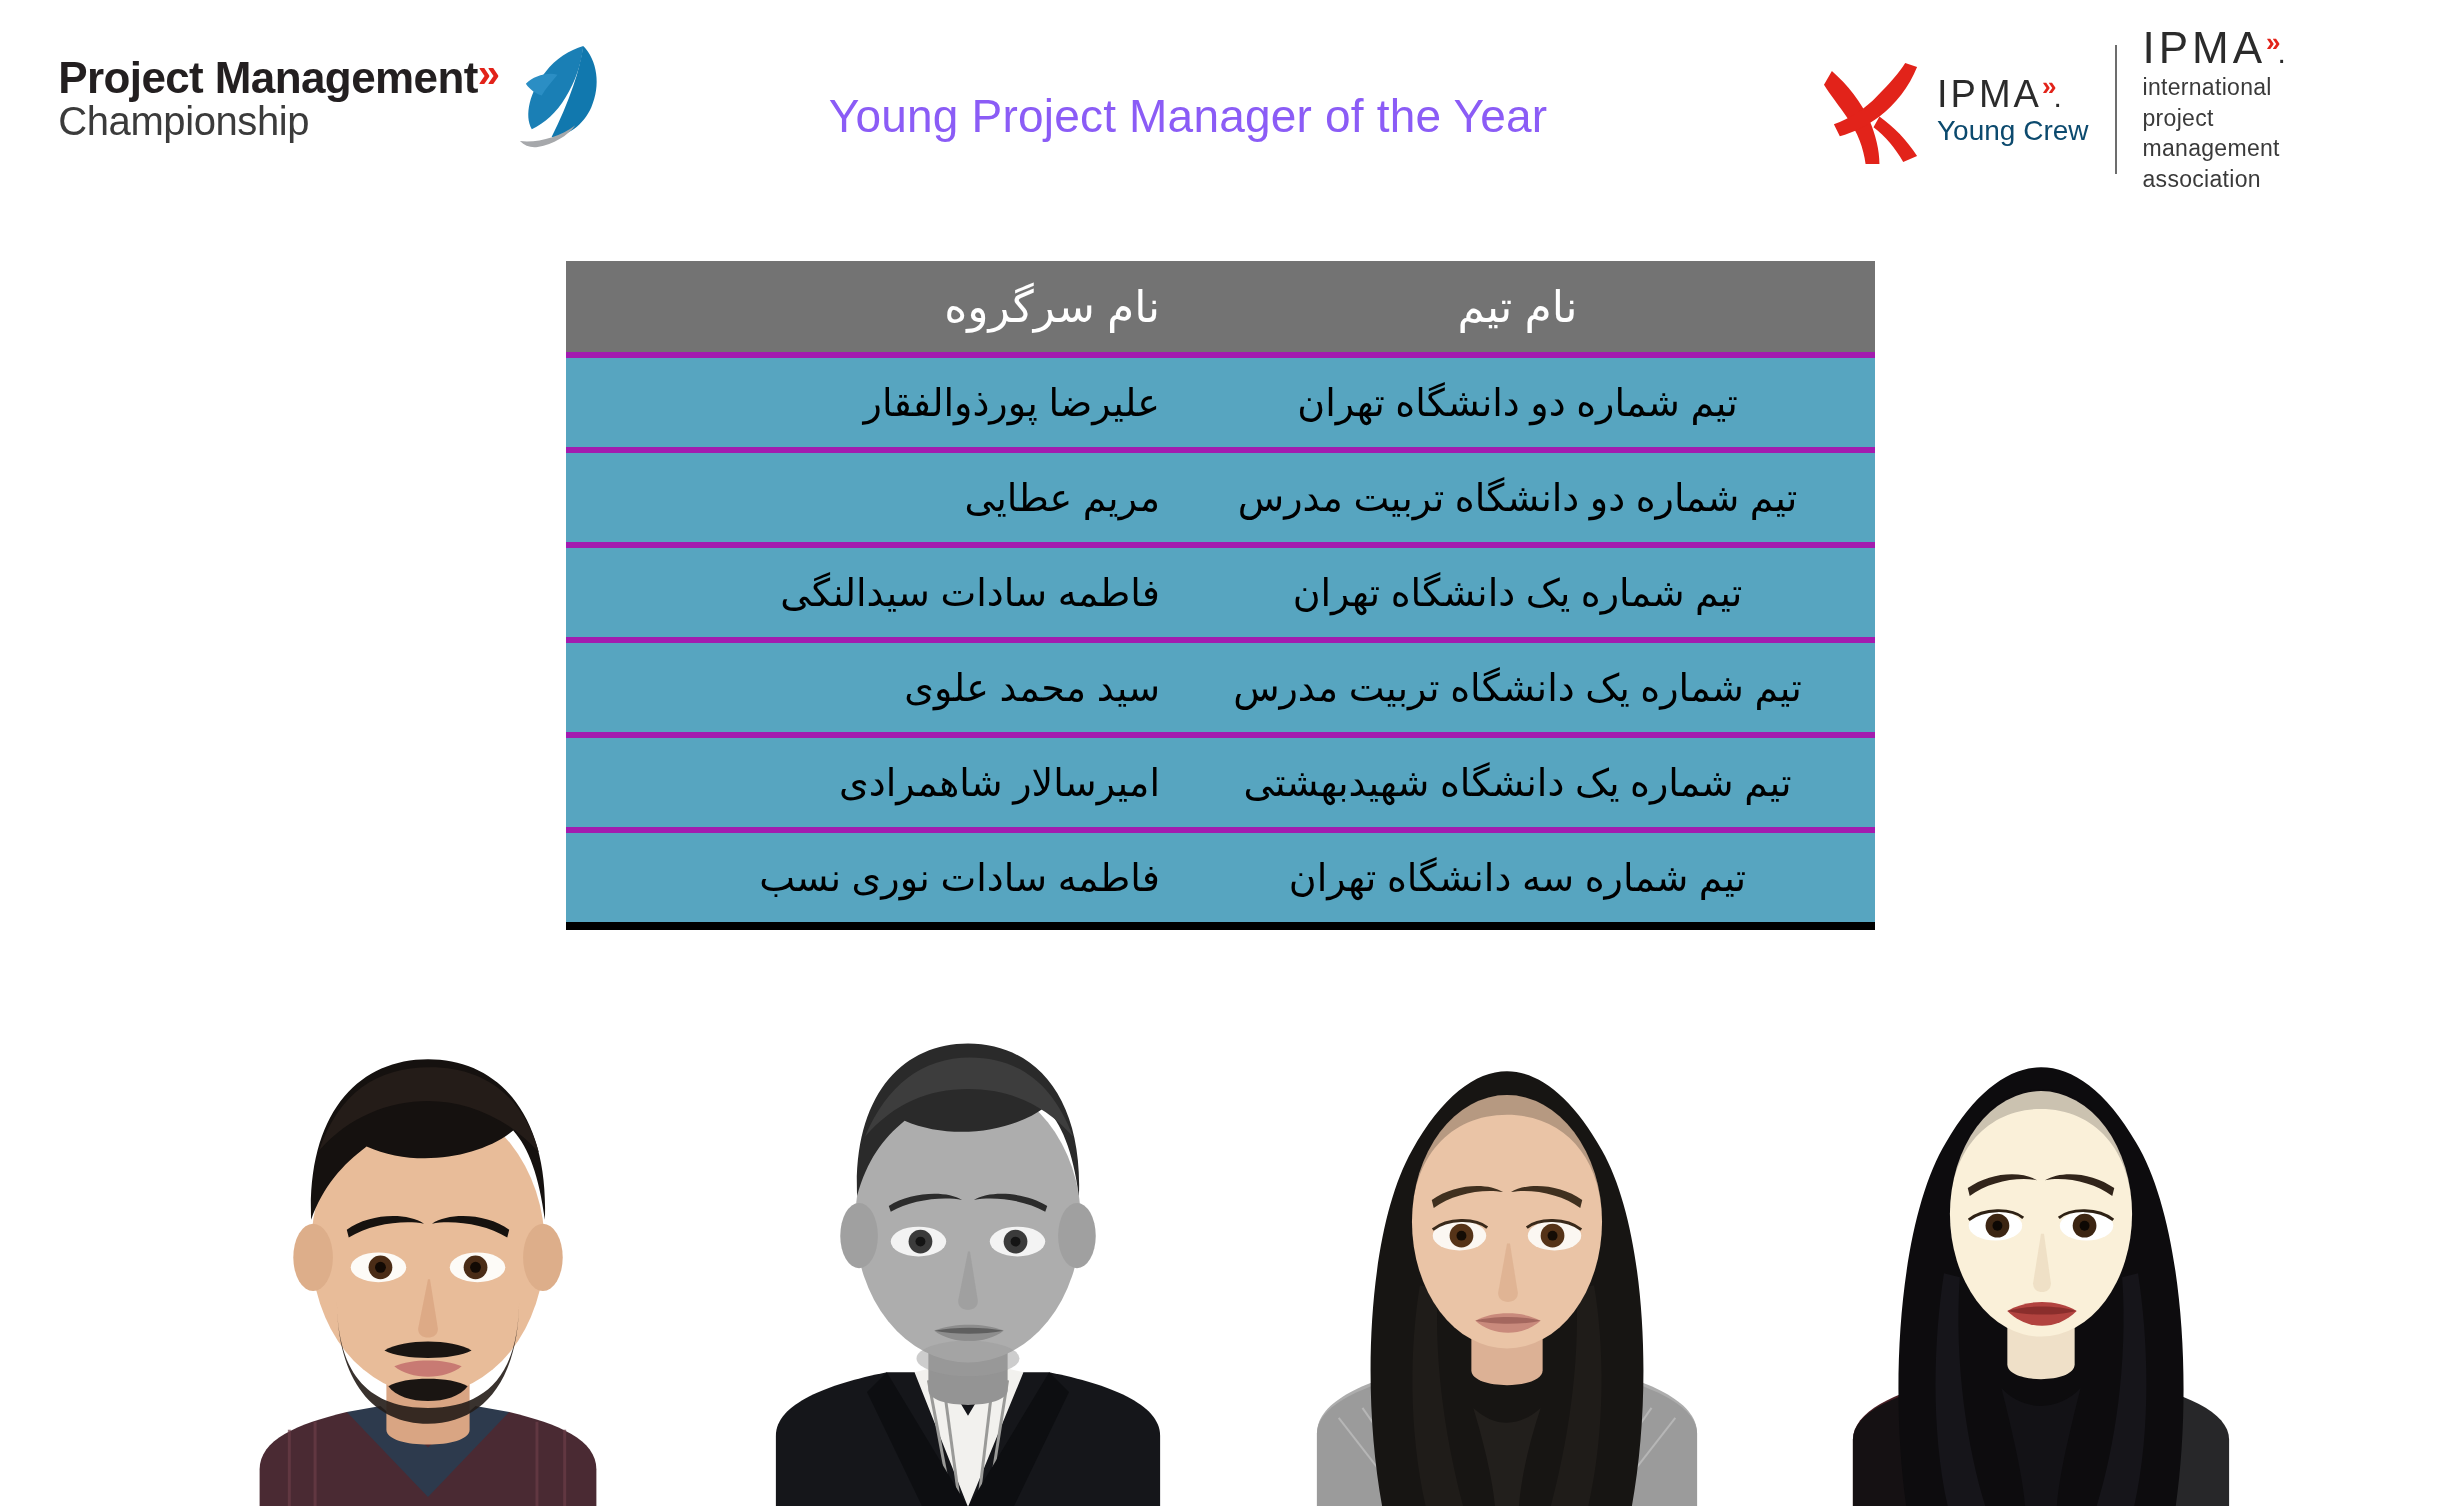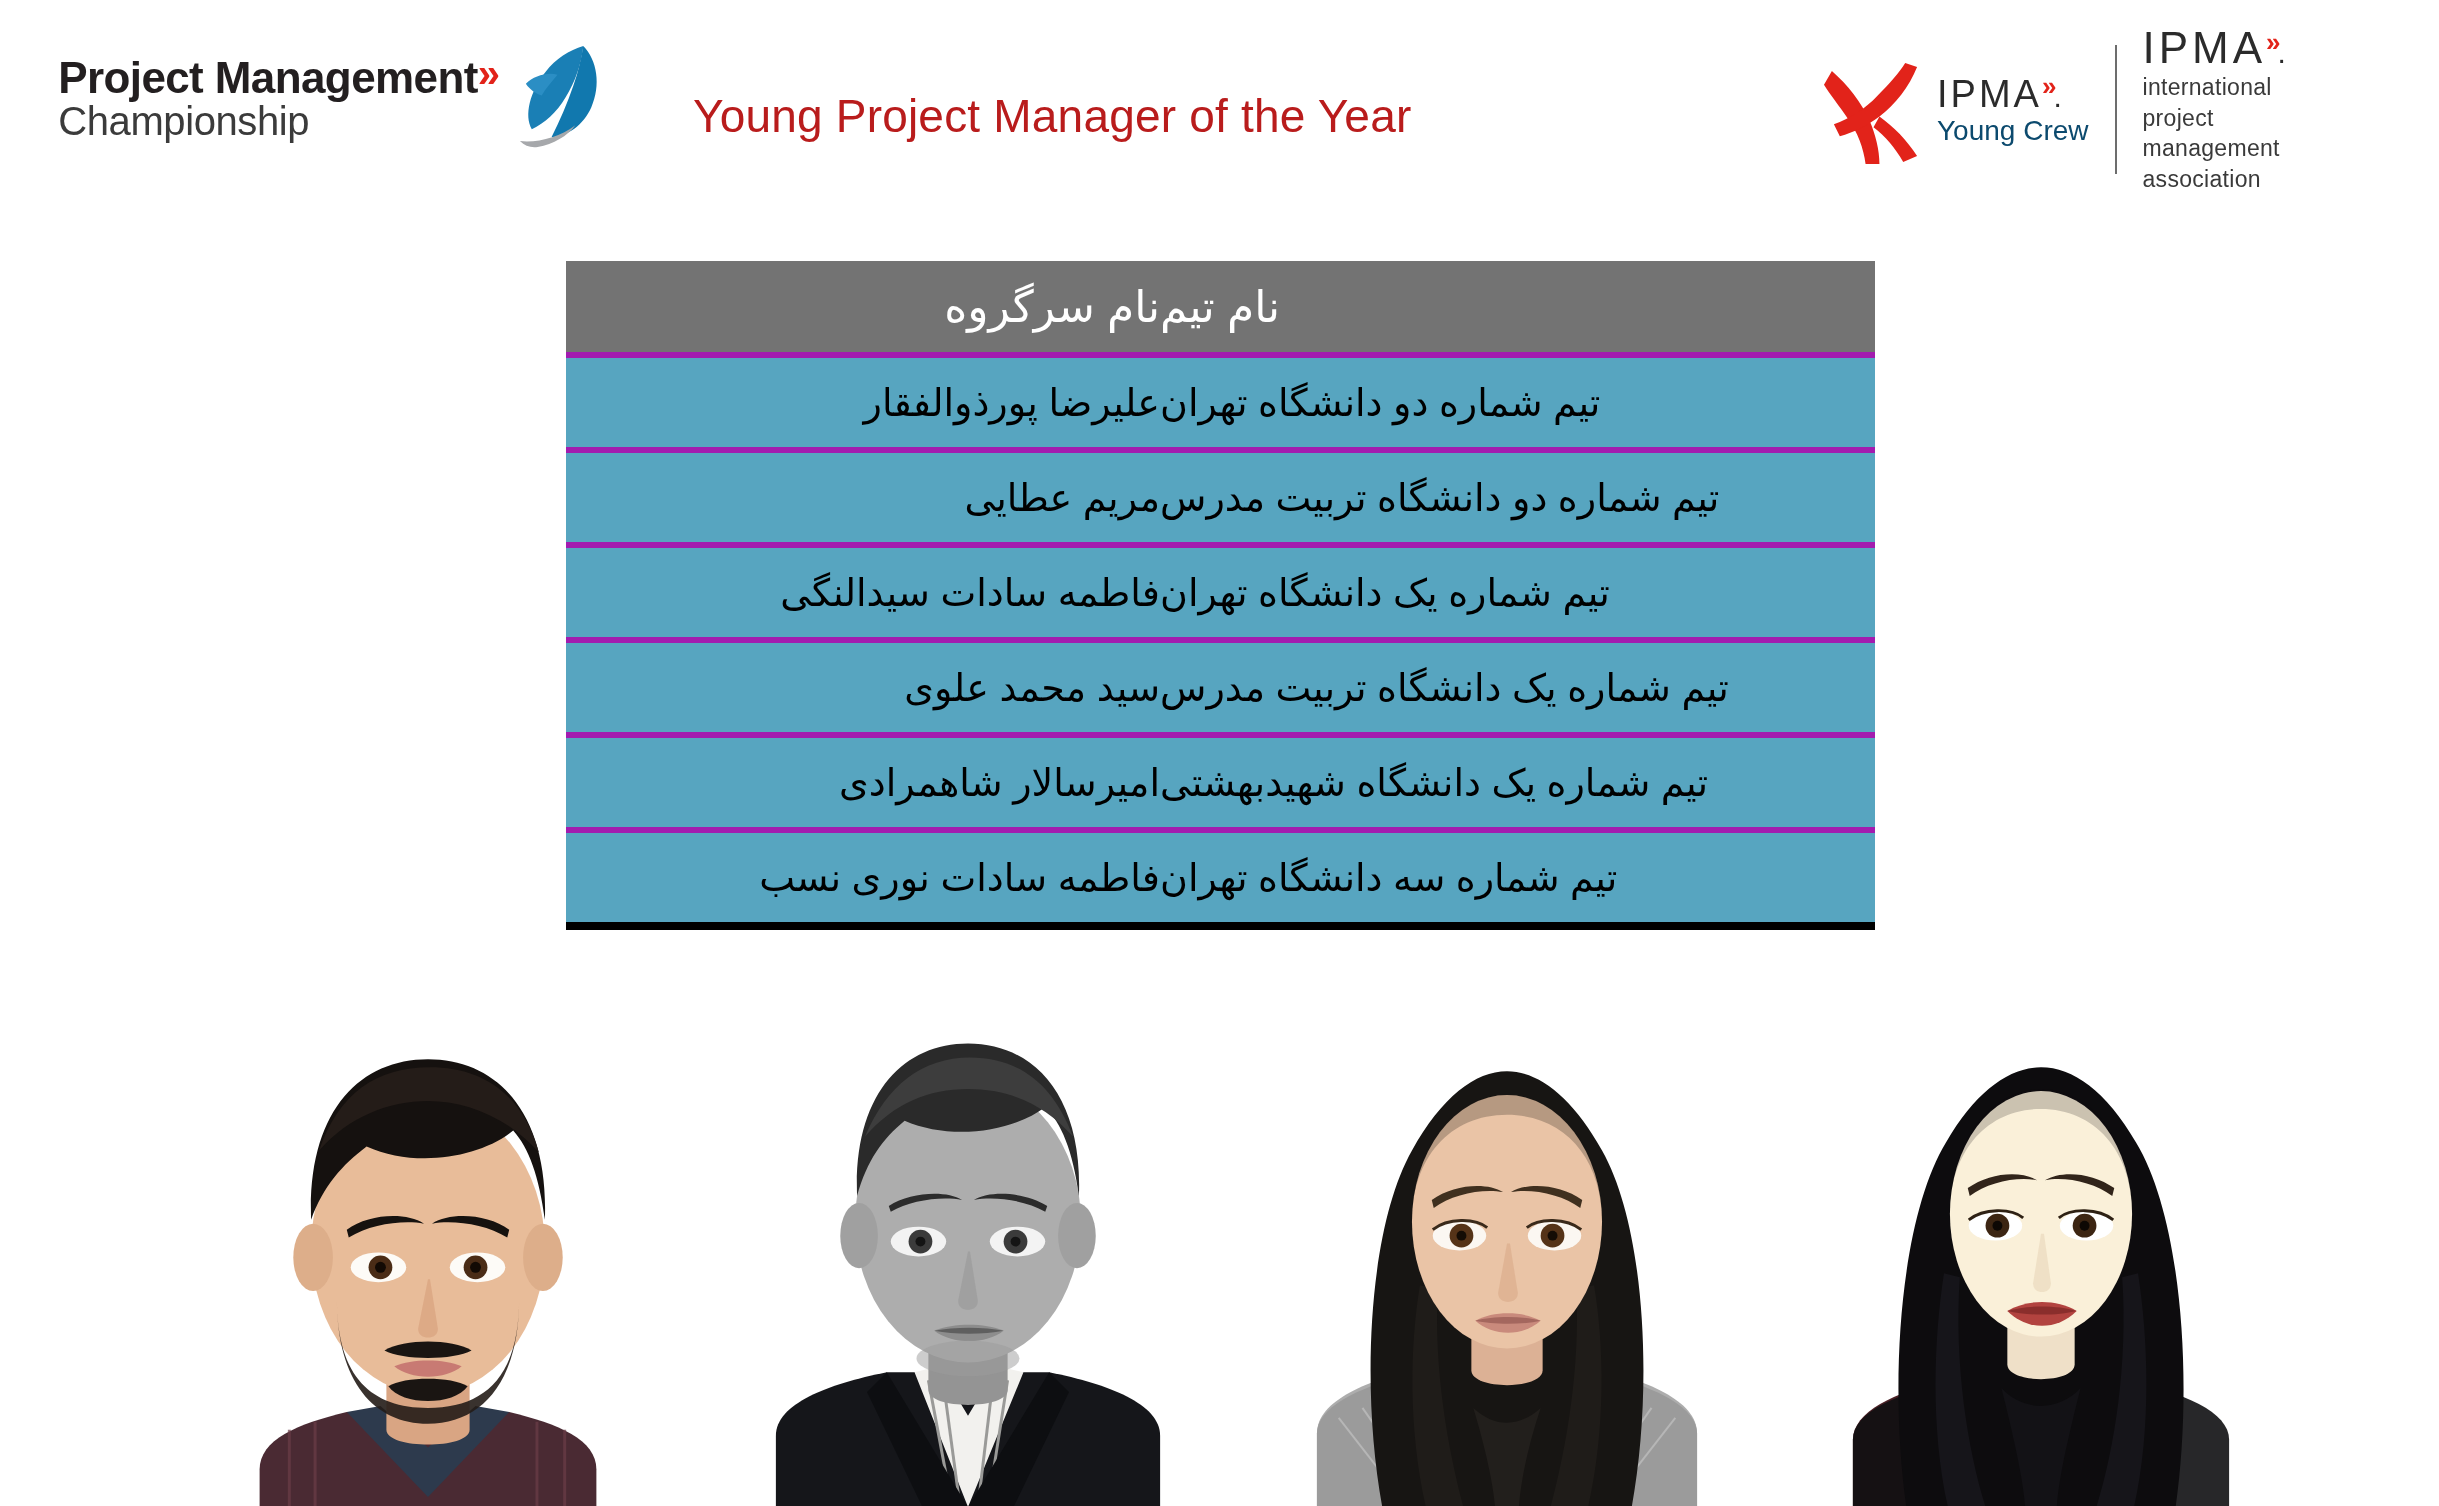--- a/index.html
+++ b/index.html
@@ -66,23 +66,24 @@
     letter-spacing: -0.4px;
     margin-top: 0;
     white-space: nowrap;
   }
 
   
   #slide-title {
     position: absolute;
     left: 693px; top: 89px;
     width: 990px;
+    text-align: center;
     direction: ltr;
     font-size: 46px;
-    color: #b91c1c;
+    color: #8b5cf6;
     letter-spacing: 0.2px;
     white-space: nowrap;
   }
 
   
   #ipma-block {
     position: absolute;
     left: 1822px; top: 30px;
     width: 574px; height: 158px;
     display: flex;
@@ -168,21 +169,21 @@
     border: none;
   }
   #teams-table tbody td {
     background: #57a5c0;
     color: #000000;
     border-top: 6px solid #a21caf;
   }
   #teams-table tbody tr:last-child td {
     border-bottom: 8px solid #000000;
   }
-  .col-team  { width: 715px; text-align: left; padding-right: 0; padding-left: 34px; }
+  .col-team  { width: 715px; text-align: center; padding-right: 0; padding-left: 34px; }
   .col-lead  { width: 594px; text-align: right; padding-right: 0; padding-left: 178px; }
   th.col-team { padding-left: 149px; }
   th.col-lead { padding-left: 178px; }
 
   
   #photo-strip {
     position: absolute;
     left: 0; top: 941px;
     width: 2439px; height: 566px;
     direction: ltr;

